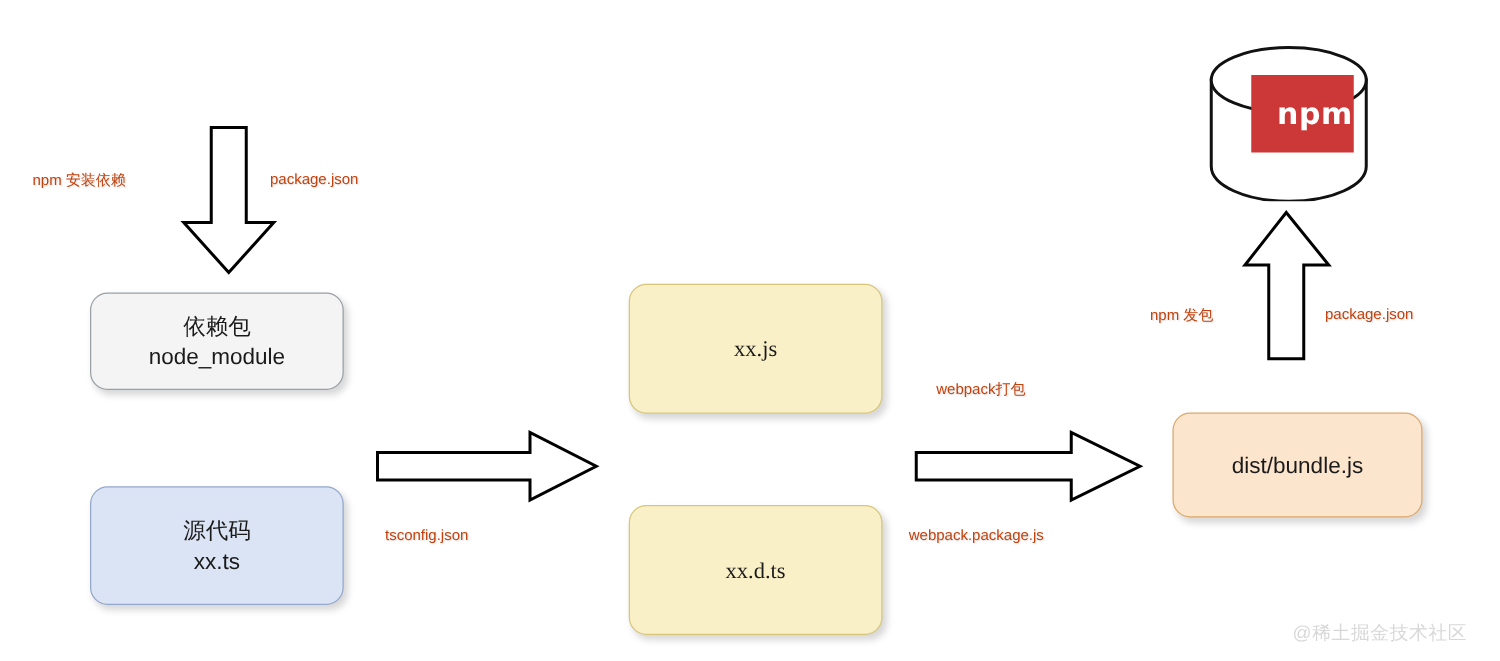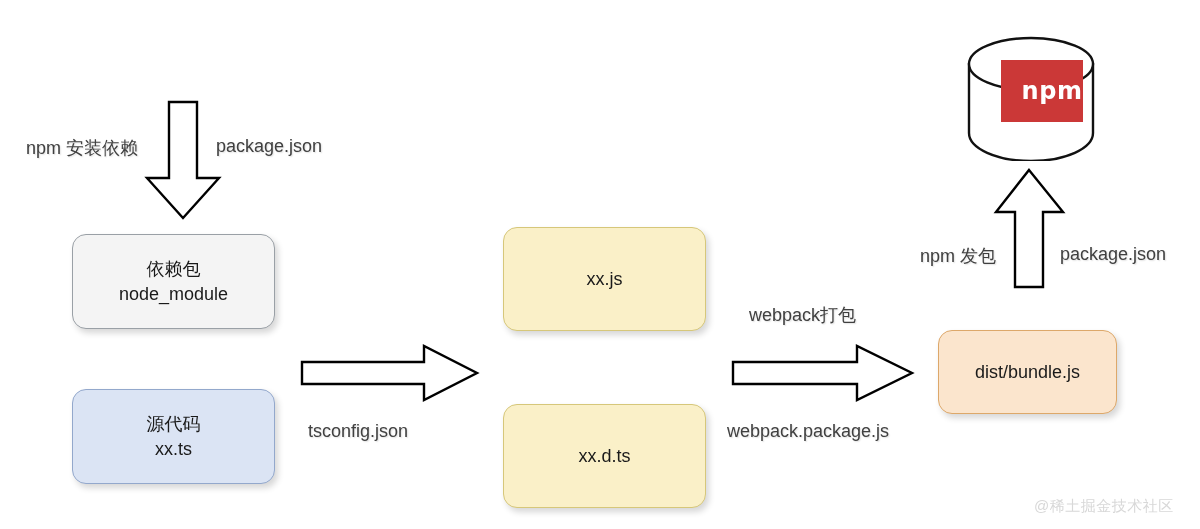--- a/index.html
+++ b/index.html
@@ -31,28 +31,28 @@
     text-align: center;
     color: #1a1a1a;
     line-height: 1.34;
     box-shadow: 3px 4px 6px rgba(0,0,0,0.16);
   }
   .node .l1 { font-size: 18px; }
   .node .l2 { font-size: 18px; }
 
   .node.grey   { background: #f4f4f4; border-color: #9aa0a6; }
   .node.blue   { background: #dbe4f4; border-color: #93a8cc; }
-  .node.yellow { background: #faf0c8; border-color: #d6c77a; }
+  .node.yellow { background: #faf0c8; border-color: #d6c77a; font-family: Liberation Serif, serif; }
   .node.peach  { background: #fbe5cd; border-color: #dda86a; }
 
   
   .label {
     position: absolute;
-    font-size: 18px;
-    color: #404040;
+    font-size: 12px;
+    color: #c2410c;
     white-space: nowrap;
     text-shadow: 1px 1px 1.5px rgba(0,0,0,0.13);
   }
 
   
   .arrow-svg {
     position: absolute;
     overflow: visible;
   }
   .arrow-shape {
@@ -101,21 +101,21 @@
 <div id="canvas">
 
   <svg class="arrow-svg" id="install-arrow" style="left:140px; top:100px;" width="90" height="122" viewBox="0 0 90 122">
     <polygon class="arrow-shape" points="29,2 57,2 57,78 79,78 43,118 7,78 29,78"></polygon>
   </svg>
 
   <div class="label" style="left:26px; top:136px;">npm 安装依赖</div>
 
   <div class="label" style="left:216px; top:136px;">package.json</div>
 
-  <div class="node grey" id="node-module-box" style="left:72px; top:234px; width:203px; height:95px;">
+  <div class="node grey" id="node-module-box" style="left:72px; top:234px; width:203px; height:78px;">
     <div class="l1">依赖包</div>
     <div class="l2">node_module</div>
   </div>
 
   <div class="node blue" id="source-code-box" style="left:72px; top:389px; width:203px; height:95px;">
     <div class="l1">源代码</div>
     <div class="l2">xx.ts</div>
   </div>
 
   <svg class="arrow-svg" id="compile-arrow" style="left:300px; top:344px;" width="180" height="58" viewBox="0 0 180 58">
@@ -134,21 +134,21 @@
   </div>
 
   <svg class="arrow-svg" id="bundle-arrow" style="left:731px; top:344px;" width="184" height="58" viewBox="0 0 184 58">
     <polygon class="arrow-shape" points="2,18 126,18 126,2 181,29 126,56 126,40 2,40"></polygon>
   </svg>
 
   <div class="label" style="left:749px; top:303px;">webpack打包</div>
 
   <div class="label" style="left:727px; top:421px;">webpack.package.js</div>
 
-  <div class="node peach" id="dist-bundle-box" style="left:938px; top:330px; width:179px; height:84px;">
+  <div class="node peach" id="dist-bundle-box" style="left:938px; top:330px; width:200px; height:84px;">
     <div class="l1">dist/bundle.js</div>
   </div>
 
   <svg class="arrow-svg" id="publish-arrow" style="left:993px; top:168px;" width="74" height="122" viewBox="0 0 74 122">
     <polygon class="arrow-shape" points="36,2 70,44 50,44 50,119 22,119 22,44 3,44"></polygon>
   </svg>
 
   <div class="label" style="left:920px; top:244px;">npm 发包</div>
 
   <div class="label" style="left:1060px; top:244px;">package.json</div>

